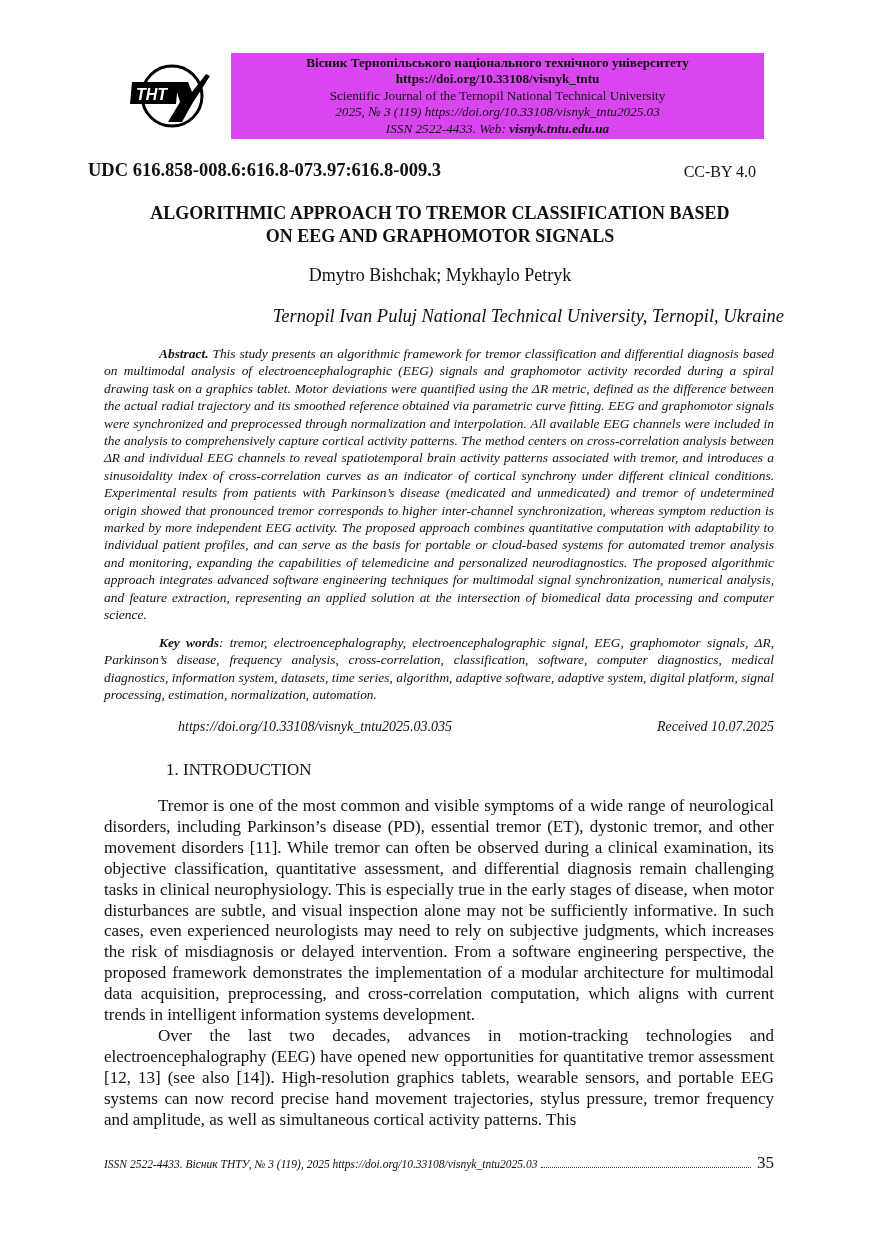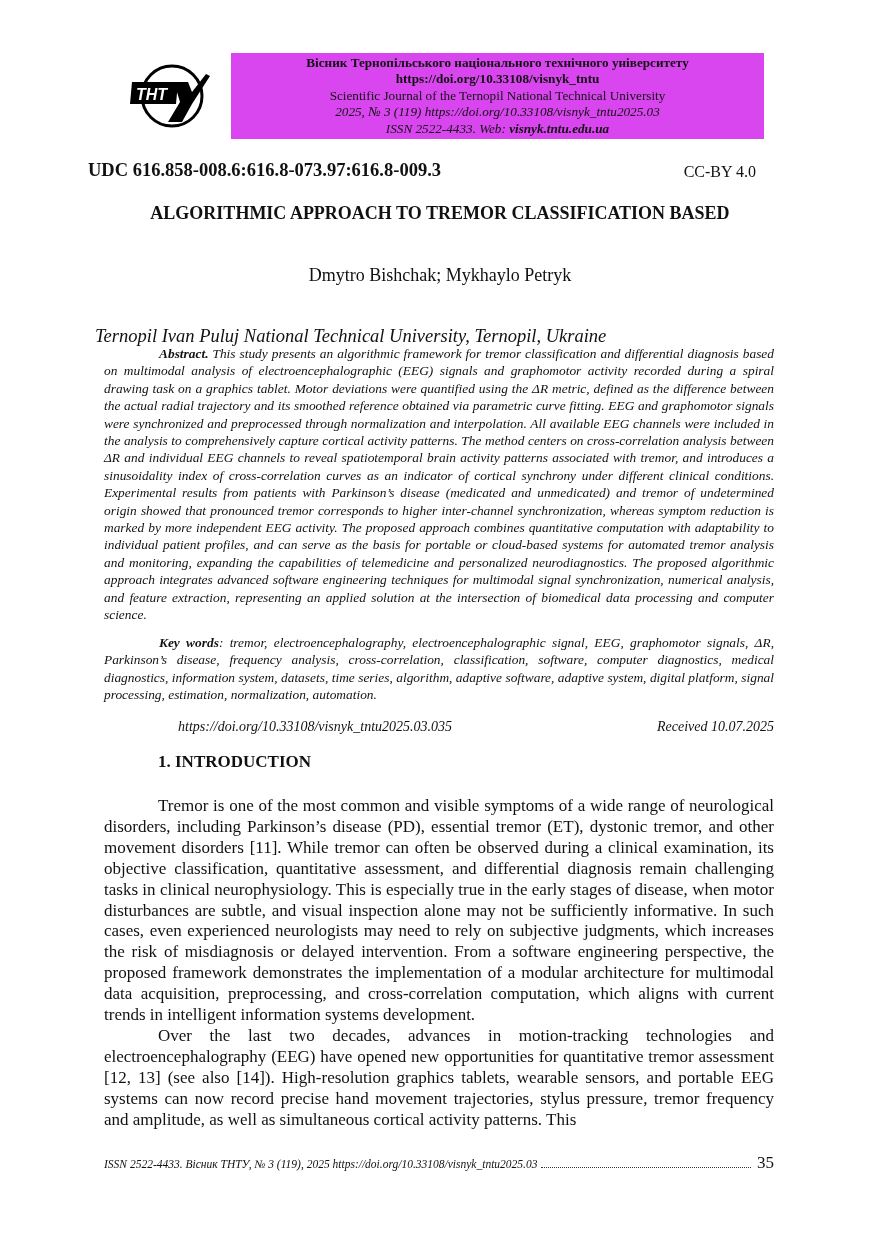--- a/index.html
+++ b/index.html
@@ -12,30 +12,30 @@
   .header-box .b { font-weight: bold; }
   .header-box .i { font-style: italic; }
   .udc-row { position: absolute; left: 88px; top: 160px; width: 668px; display: flex;
              justify-content: space-between; align-items: flex-end; }
   .udc { font-weight: bold; font-size: 18.5px; }
   .license { font-size: 16px; }
   .title { position: absolute; left: 100px; top: 202px; width: 680px; text-align: center;
            font-weight: bold; font-size: 18px; line-height: 23px; }
   .authors { position: absolute; left: 100px; top: 265px; width: 680px; text-align: center;
              font-weight: normal; font-size: 18px; }
-  .affil { position: absolute; left: 95px; top: 306px; width: 680px; text-align: left;
-           font-style: italic; font-size: 18.5px; margin-top: 20px; }
+  .affil { position: absolute; left: 104px; top: 306px; width: 680px; text-align: right;
+           font-style: italic; font-size: 18.5px; }
   .abstract { position: absolute; left: 104px; top: 345px; width: 670px; font-style: italic;
               font-size: 13.4px; line-height: 17.4px; text-align: justify; text-indent: 55px; margin: 0; }
   .lead { font-weight: bold; }
   .keywords { position: absolute; left: 104px; top: 634px; width: 670px; font-style: italic;
               font-size: 13.4px; line-height: 17.4px; text-align: justify; text-indent: 55px; margin: 0; }
   .doi-row { position: absolute; left: 178px; top: 719px; width: 596px; display: flex;
              justify-content: space-between; font-style: italic; font-size: 14px; }
-  .section-heading { position: absolute; left: 158px; top: 752px; font-weight: bold; font-size: 17px; margin: 0; }
+  .section-heading { position: absolute; left: 158px; top: 752px; font-weight: normal; font-size: 17px; margin: 8px; }
   .body-text { position: absolute; left: 104px; top: 796px; width: 670px; font-size: 17px;
                line-height: 20.9px; text-align: justify; margin: 0; }
   .body-text p { margin: 0; text-indent: 54px; }
   .footer { position: absolute; left: 104px; top: 1153px; width: 670px; display: flex;
             align-items: baseline; }
   .footer-text { font-style: italic; font-size: 11.5px; white-space: nowrap; }
   .footer-dots { flex: 1; border-bottom: 1px dotted #333; margin: 0 6px 3px 4px; }
   .page-num { font-size: 17px; text-align: right; }
 </style>
 </head>
@@ -58,20 +58,21 @@
   <div class="i"><span>ISSN 2522-4433. Web: </span><b>visnyk.tntu.edu.ua</b></div>
 </div>
 
 <div class="udc-row">
   <span class="udc">UDC 616.858-008.6:616.8-073.97:616.8-009.3</span>
   <span class="license">CC-BY 4.0</span>
 </div>
 
 <div class="title">
   <div>ALGORITHMIC APPROACH TO TREMOR CLASSIFICATION BASED</div>
+  <div>ON EEG AND GRAPHOMOTOR SIGNALS</div>
 </div>
 
 <div class="authors">Dmytro Bishchak; Mykhaylo Petryk</div>
 <div class="affil">Ternopil Ivan Puluj National Technical University, Ternopil, Ukraine</div>
 
 <p class="abstract"><span class="lead">Abstract.</span><span> This study presents an algorithmic framework for tremor classification and differential diagnosis based on multimodal analysis of electroencephalographic (EEG) signals and graphomotor activity recorded during a spiral drawing task on a graphics tablet. Motor deviations were quantified using the ΔR metric, defined as the difference between the actual radial trajectory and its smoothed reference obtained via parametric curve fitting. EEG and graphomotor signals were synchronized and preprocessed through normalization and interpolation. All available EEG channels were included in the analysis to comprehensively capture cortical activity patterns. The method centers on cross-correlation analysis between ΔR and individual EEG channels to reveal spatiotemporal brain activity patterns associated with tremor, and introduces a sinusoidality index of cross-correlation curves as an indicator of cortical synchrony under different clinical conditions. Experimental results from patients with Parkinson’s disease (medicated and unmedicated) and tremor of undetermined origin showed that pronounced tremor corresponds to higher inter-channel synchronization, whereas symptom reduction is marked by more independent EEG activity. The proposed approach combines quantitative computation with adaptability to individual patient profiles, and can serve as the basis for portable or cloud-based systems for automated tremor analysis and monitoring, expanding the capabilities of telemedicine and personalized neurodiagnostics. The proposed algorithmic approach integrates advanced software engineering techniques for multimodal signal synchronization, numerical analysis, and feature extraction, representing an applied solution at the intersection of biomedical data processing and computer science.</span></p>
 
 <p class="keywords"><span class="lead">Key words</span><span>: tremor, electroencephalography, electroencephalographic signal, EEG, graphomotor signals, ΔR, Parkinson’s disease, frequency analysis, cross-correlation, classification, software, computer diagnostics, medical diagnostics, information system, datasets, time series, algorithm, adaptive software, adaptive system, digital platform, signal processing, estimation, normalization, automation.</span></p>
 
 <div class="doi-row">

